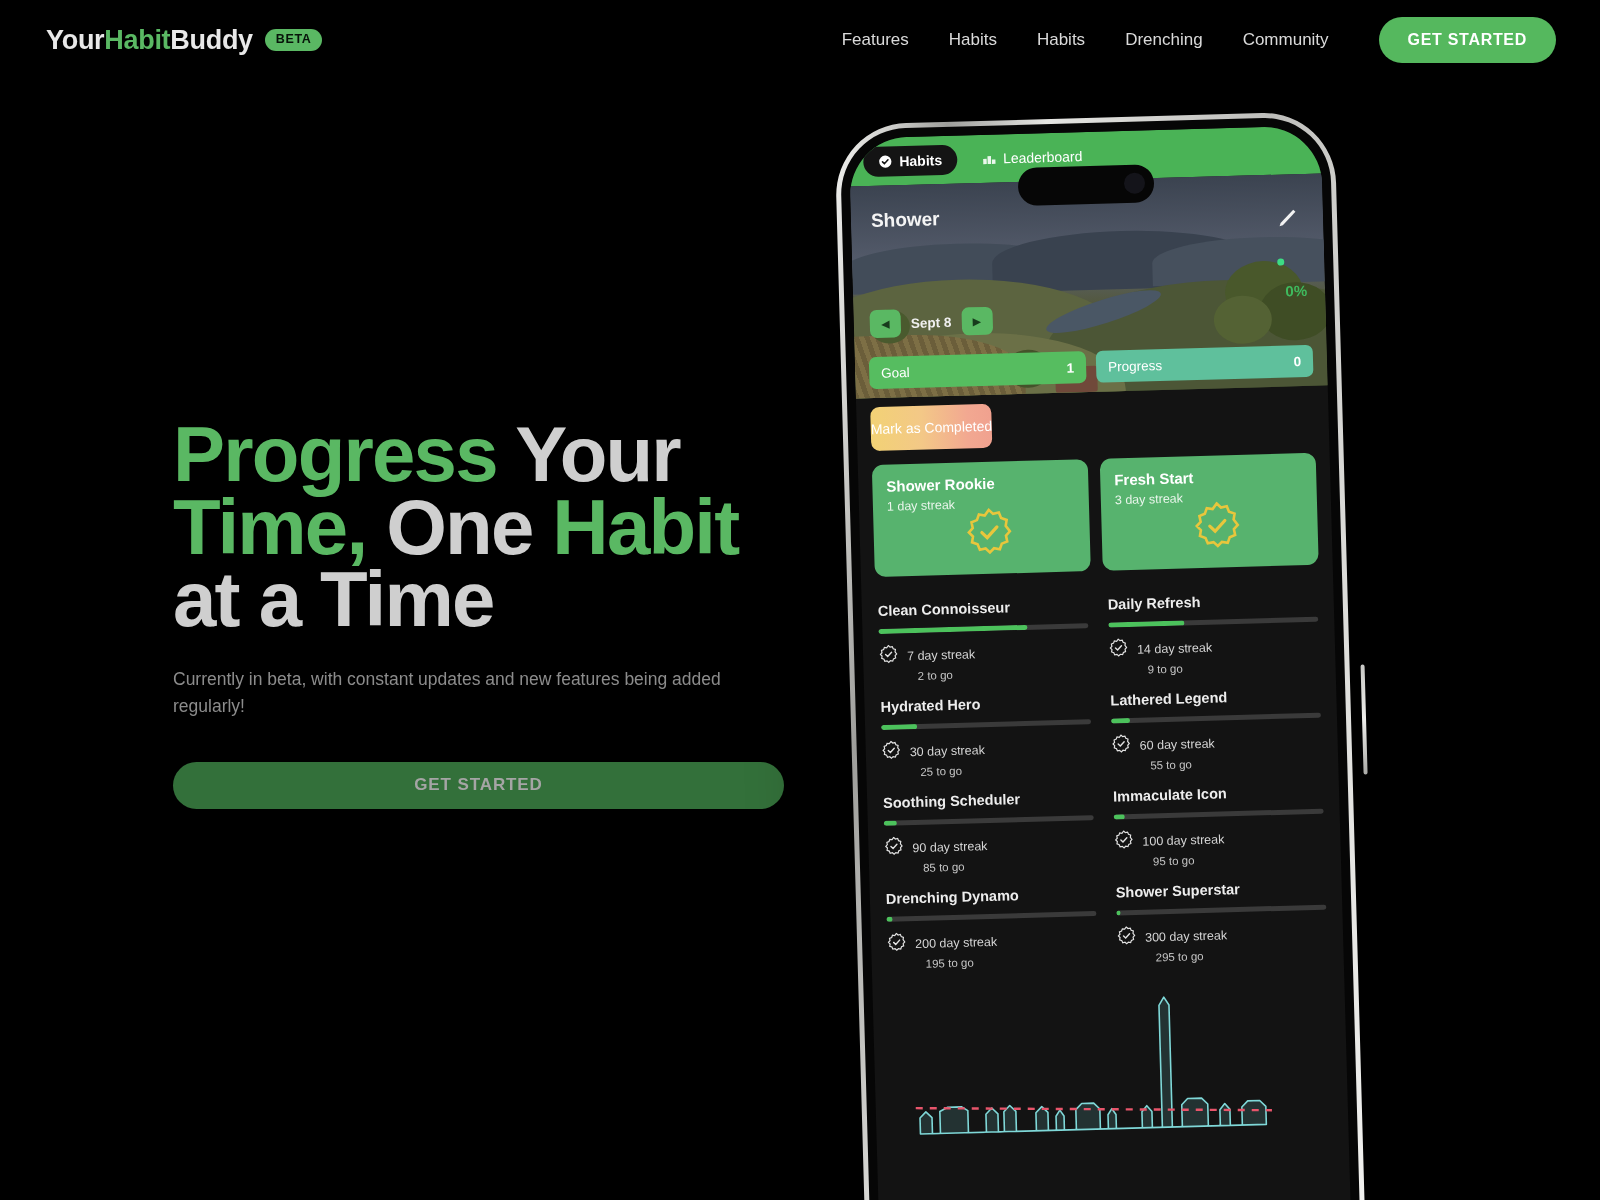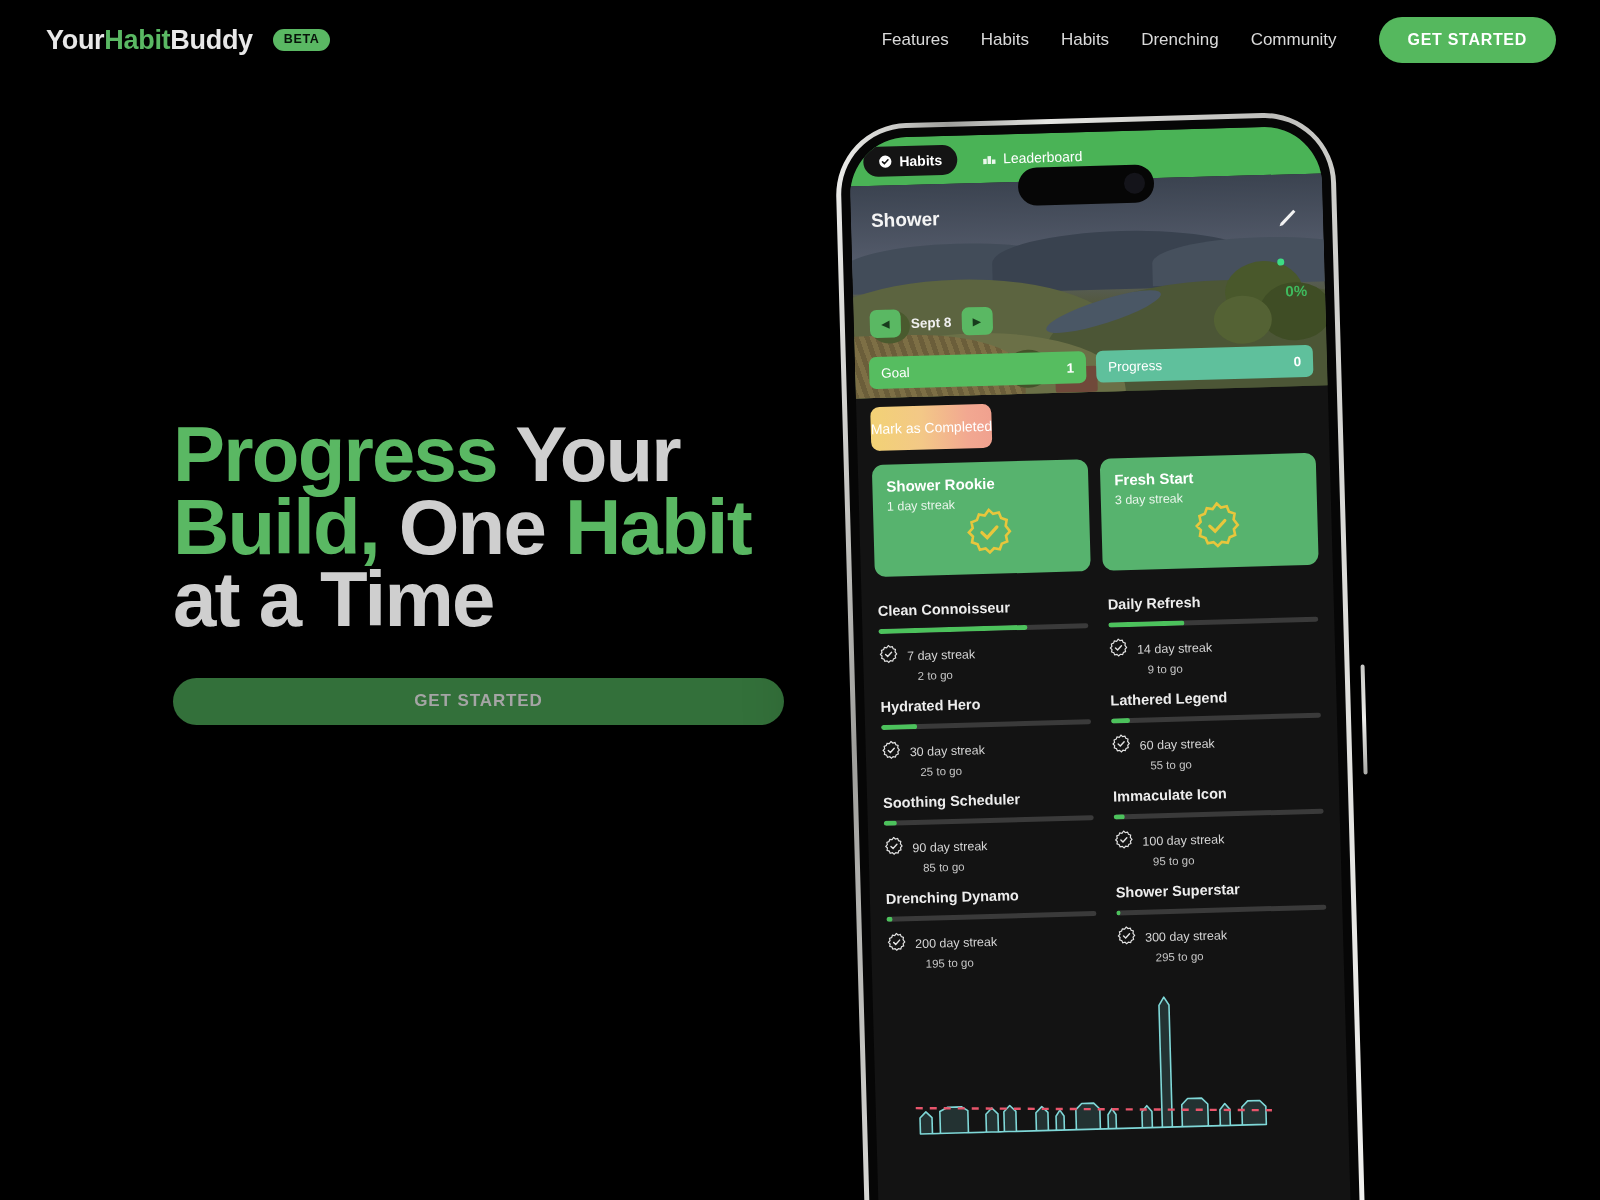--- a/index.html
+++ b/index.html
@@ -11,35 +11,35 @@
   }
   body { position:relative; }
 
   
   .header {
     position:absolute; top:0; left:0; width:1600px; height:80px;
     display:flex; align-items:center; justify-content:space-between;
     padding:0 44px 0 46px;
     z-index:50;
   }
-  .logo { display:flex; align-items:center; gap:20px;text-align:center; }
+  .logo { display:flex; align-items:center; gap:12px;text-align:center; }
   .logo-text {
     font-size:27px; font-weight:bold; letter-spacing:-0.3px;
     white-space:nowrap;
   }
   .logo-your  { color:#e8e8e8; }
   .logo-habit { color:#5ab863; }
   .logo-buddy { color:#e8e8e8; }
   .beta-badge {
     background:#5ab863; color:#07140a;
     font-size:12.5px; font-weight:bold; letter-spacing:0.6px;
     padding:4px 11px 5px; border-radius:999px;
     line-height:1;
   }
-  .nav { display:flex; align-items:center; gap:0; }
+  .nav { display:flex; align-items:center; gap:8px; }
   .nav-link {
     color:#dadada; font-size:17px; padding:0 16px;
     text-decoration:none; white-space:nowrap; cursor:pointer;
   }
   .nav-cta {
     margin-left:26px;
     background:#55b85e; color:#ffffff;
     font-size:16px; font-weight:bold; letter-spacing:0.7px;
     padding:14px 29px; border-radius:999px; border:none;
     cursor:pointer; white-space:nowrap;
@@ -284,23 +284,24 @@
     <a class="nav-link">Features</a>
     <a class="nav-link">Habits</a>
     <a class="nav-link">Habits</a>
     <a class="nav-link">Drenching</a>
     <a class="nav-link">Community</a>
     <button class="nav-cta">GET STARTED</button>
   </nav>
 </div>
 
 <section class="hero">
-  <h1><span class="hl-green">Progress </span><span class="hl-white">Your </span><span class="hl-green">Build, </span><span class="hl-white">One </span><span class="hl-green">Habit </span><span class="hl-white">at a Time</span></h1>
-
-
+  <h1><span class="hl-green">Progress </span><span class="hl-white">Your </span><span class="hl-green">Time, </span><span class="hl-white">One </span><span class="hl-green">Habit </span><span class="hl-white">at a Time</span></h1>
+
+
+  <p class="hero-note">Currently in beta, with constant updates and new features being added regularly!</p>
 
   <button class="hero-cta">GET STARTED</button>
 </section>
 
 <div class="phone-wrap">
   <div class="phone-frame"></div>
   <div class="side-button"></div>
   <div class="phone-bezel"></div>
 
   <div class="phone-screen">

